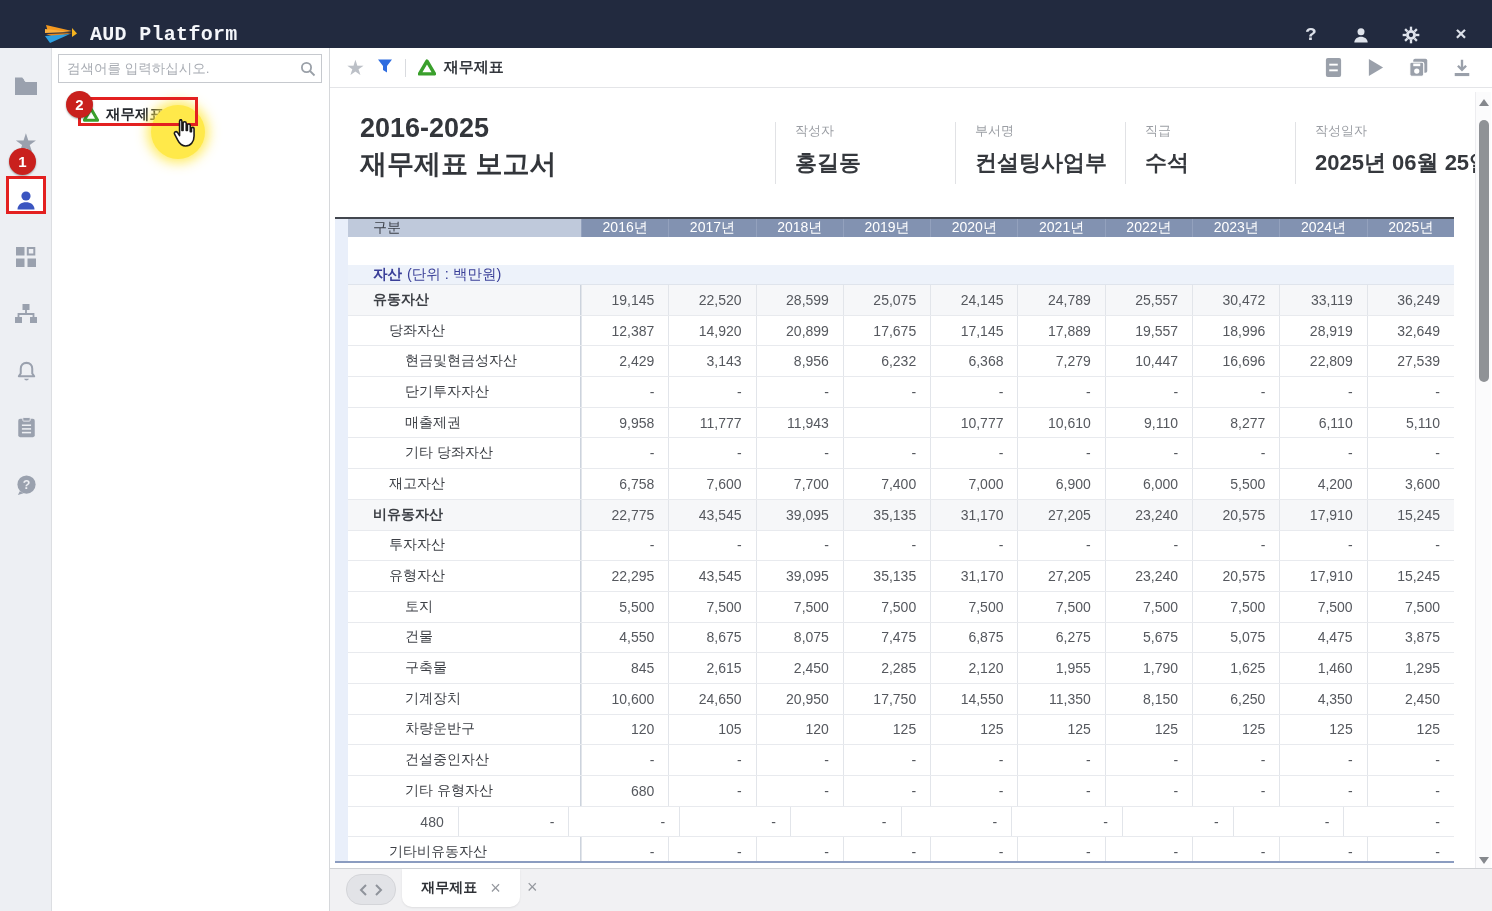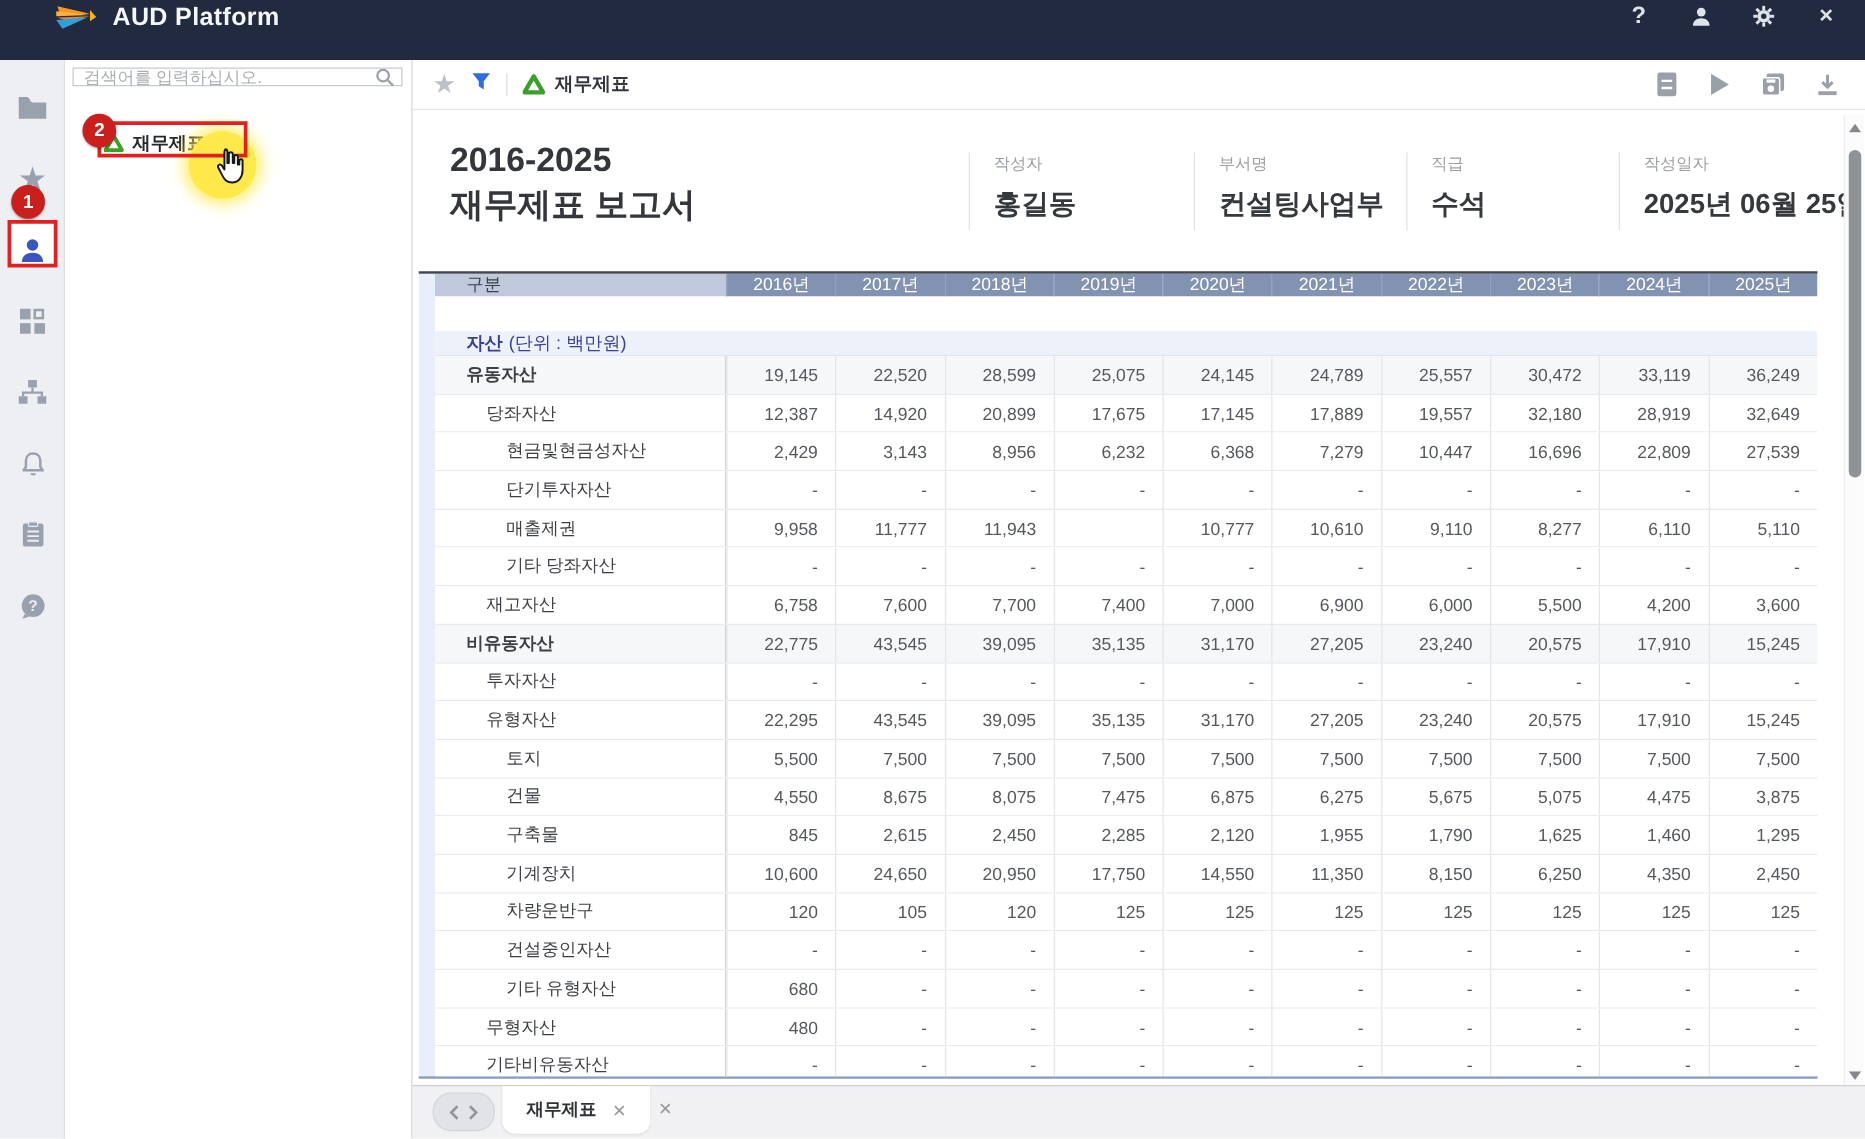--- a/index.html
+++ b/index.html
@@ -1,39 +1,39 @@
 <!DOCTYPE html>
 <html><head>
 <meta charset="utf-8">
 <style>
   * { margin:0; padding:0; box-sizing:border-box; }
   html,body { width:1492px; height:911px; }
   body { font-family:"Liberation Sans","DejaVu Sans",sans-serif; background:#fff; overflow:hidden; }
   .app { position:relative; width:1492px; height:911px; background:#fff; }
 
   
-  .topbar { position:absolute; left:0; top:0; width:1492px; height:48px; background:#222a3f; display:flex; align-items:flex-start; z-index:30; }
+  .topbar { position:absolute; left:0; top:0; width:1492px; height:48px; background:#222a3f; display:flex; align-items:flex-end; z-index:30;font-family:Liberation Mono, monospace; }
   .logo-wrap { display:flex; align-items:center; gap:12px; margin-left:42px; }
   .logo-title { color:#f4f6fa; font-size:20px; font-weight:bold; letter-spacing:.3px; }
   .topbar-icons { margin-left:auto; margin-right:18px; display:flex; align-items:center; gap:24px; }
   .tb-icon { width:26px; height:26px; display:flex; align-items:center; justify-content:center; color:#dde1ea; font-size:19px; font-weight:bold; cursor:pointer; }
 
   
   .rail { position:absolute; left:0; top:48px; width:52px; height:863px; background:#edeff3; border-right:1px solid #dcdee2; z-index:20; }
   .rail-item { width:52px; height:36px; margin-top:21px; display:flex; align-items:center; justify-content:center; }
   .rail-item:first-child { margin-top:20px; }
   .rail svg { display:block; }
   .rail .star-glyph { font-size:26px; color:#9aa1ae; line-height:1; }
   .active-box { position:absolute; left:6px; top:128px; width:40px; height:38px; border:3px solid #e32020; background:#fff; z-index:2; }
   .badge { position:absolute; width:27px; height:27px; border-radius:50%; background:#c9201d; color:#fff; font-size:15px; font-weight:bold; display:flex; align-items:center; justify-content:center; z-index:9; box-shadow:0 1px 2px rgba(0,0,0,.35); }
   .badge-1 { left:9px; top:100px; }
 
   
   .treepanel { position:absolute; left:52px; top:48px; width:278px; height:863px; background:#fff; border-right:1px solid #d6d8db; z-index:10; }
-  .searchbox { position:absolute; left:6px; top:6px; width:264px; height:15px; border:1px solid #c6c9ce; background:#fff; display:flex; align-items:center; }
+  .searchbox { position:absolute; left:6px; top:6px; width:264px; height:29px; border:1px solid #c6c9ce; background:#fff; display:flex; align-items:center; }
   .searchbox input { flex:1; border:0; outline:none; font-size:13.5px; color:#444; padding:0 8px; font-family:inherit; background:transparent; }
   .searchbox input::placeholder { color:#a9adb4; }
   .search-ic { width:26px; display:flex; justify-content:center; }
   .tree-item { position:absolute; left:31px; top:54px; height:24px; display:flex; align-items:center; gap:7px; cursor:pointer; z-index:4; }
   .tree-label { font-size:14.5px; font-weight:bold; color:#25282e; }
   .popup-ic { width:16px; height:13px; background:#b9bdc4; border-radius:2px; border:1px solid #9da1a8; position:relative; }
   .popup-ic::after { content:""; position:absolute; left:3px; top:5px; width:8px; height:2px; background:#f2f3f5; }
   .badge-2 { left:14px; top:43px; }
   .anno-rect { position:absolute; left:26px; top:49px; width:120px; height:29px; border:3px solid #e32020; z-index:6; pointer-events:none; }
   .anno-spot { position:absolute; left:99px; top:57px; width:54px; height:54px; border-radius:50%; background:#ffe94a; box-shadow:0 0 12px 4px rgba(255,233,74,.85); z-index:5; }
@@ -325,21 +325,21 @@
               </div>
               <div class="row lvl2">
                 <div class="cell-label">당좌자산</div>
                 <div class="cell-val">12,387</div>
                 <div class="cell-val">14,920</div>
                 <div class="cell-val">20,899</div>
                 <div class="cell-val">17,675</div>
                 <div class="cell-val">17,145</div>
                 <div class="cell-val">17,889</div>
                 <div class="cell-val">19,557</div>
-                <div class="cell-val">32,180</div>
+                <div class="cell-val">18,996</div>
                 <div class="cell-val">28,919</div>
                 <div class="cell-val">32,649</div>
               </div>
               <div class="row lvl3">
                 <div class="cell-label">현금및현금성자산</div>
                 <div class="cell-val">2,429</div>
                 <div class="cell-val">3,143</div>
                 <div class="cell-val">8,956</div>
                 <div class="cell-val">6,232</div>
                 <div class="cell-val">6,368</div>
@@ -525,21 +525,20 @@
                 <div class="cell-val">-</div>
                 <div class="cell-val">-</div>
                 <div class="cell-val">-</div>
                 <div class="cell-val">-</div>
                 <div class="cell-val">-</div>
                 <div class="cell-val">-</div>
                 <div class="cell-val">-</div>
                 <div class="cell-val">-</div>
               </div>
               <div class="row lvl2">
-                <div class="cell-label">무형자산</div>
                 <div class="cell-val">480</div>
                 <div class="cell-val">-</div>
                 <div class="cell-val">-</div>
                 <div class="cell-val">-</div>
                 <div class="cell-val">-</div>
                 <div class="cell-val">-</div>
                 <div class="cell-val">-</div>
                 <div class="cell-val">-</div>
                 <div class="cell-val">-</div>
                 <div class="cell-val">-</div>

